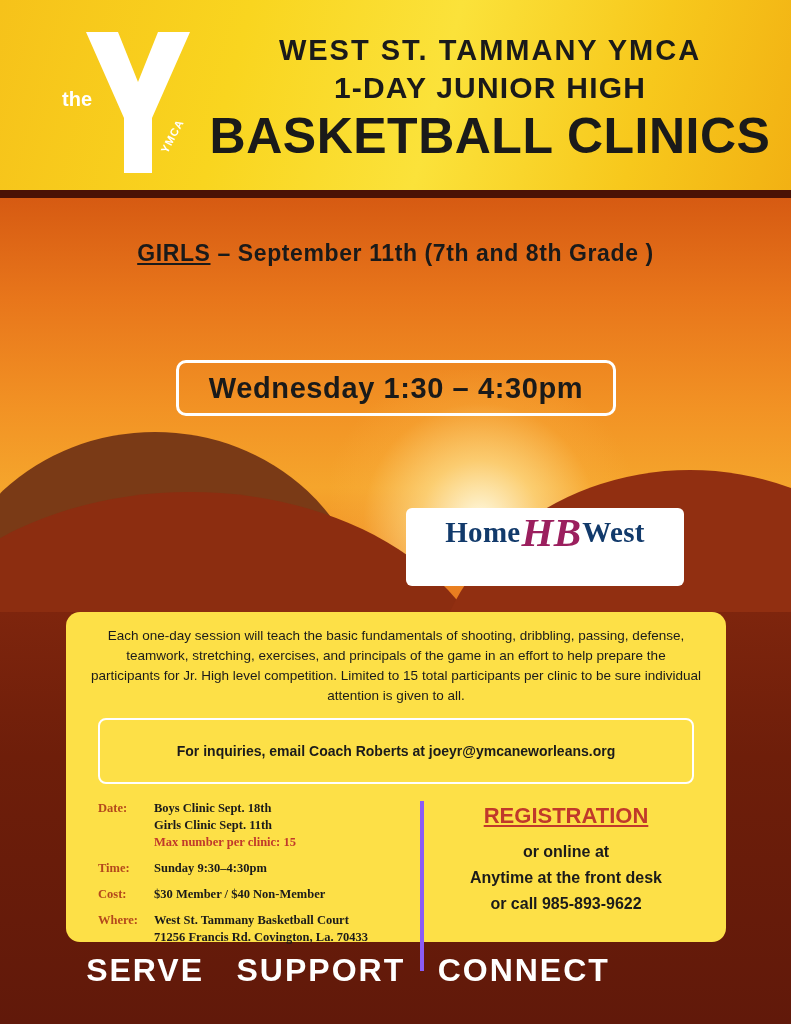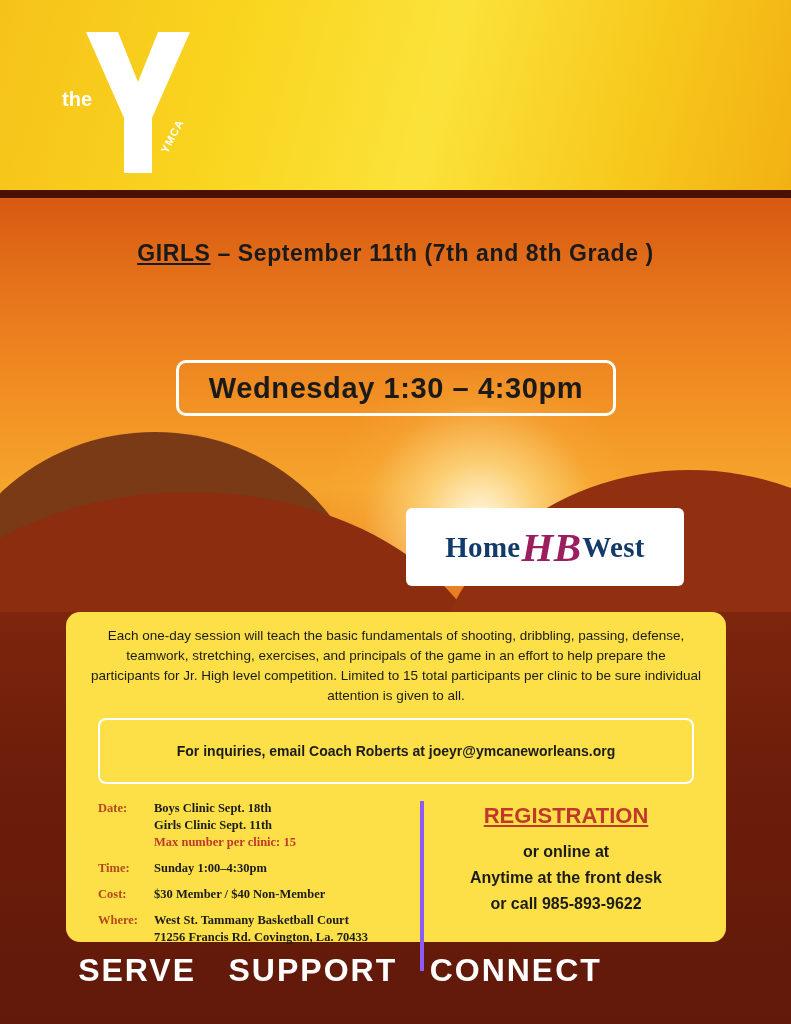--- a/index.html
+++ b/index.html
@@ -165,21 +165,21 @@
 
   
   .sponsor {
     position: absolute;
     left: 406px; top: 508px;
     width: 278px; height: 78px;
     background: #ffffff;
     border-radius: 6px;
     z-index: 10;
     display: flex;
-    align-items: center;
+    align-items: flex-start;
     justify-content: center;
   }
   .sponsor-text {
     font-size: 29px;
     font-weight: bold;
     color: #123a6b;
     letter-spacing: 0.3px;
     display: flex;
     align-items: center;
     font-family: "Liberation Serif", serif;
@@ -261,21 +261,21 @@
   .reg-line {
     font-size: 16px;
     font-weight: bold;
     color: #1b1b1b;
     line-height: 26px;
   }
 
   
   .footer {
     position: absolute;
-    left: 0; top: 952px; width: 680px;
+    left: 8px; top: 952px; width: 680px;
     text-align: center;
     z-index: 10;
   }
   .footer span {
     font-size: 32px;
     font-weight: bold;
     color: #ffffff;
     letter-spacing: 2px;
     margin: 0 14px;
   }
@@ -292,20 +292,25 @@
   <div class="hill-right"></div>
   <div class="ground"></div>
 
   <div class="banner">
     <div class="ymca-logo">
       <div class="ymca-the">the</div>
       <svg class="ymca-y" viewBox="0 0 120 145">
         <path d="M8 2 L40 2 L60 52 L80 2 L112 2 L74 88 L74 143 L46 143 L46 88 Z" fill="#ffffff"></path>
       </svg>
       <div class="ymca-small">YMCA</div>
+    </div>
+    <div class="banner-text">
+      <div class="bt-line1">WEST ST. TAMMANY YMCA</div>
+      <div class="bt-line2">1-DAY JUNIOR HIGH</div>
+      <div class="bt-line3">BASKETBALL CLINICS</div>
     </div>
   </div>
   <div class="banner-underline"></div>
 
   <div class="dates">
     <div class="date-row">
       <span class="date-label">GIRLS</span>
       <span>– September 11th (7th and 8th Grade )</span>
     </div>
   </div>
@@ -335,21 +340,21 @@
           <div class="info-vals">
             <div>Boys Clinic  Sept. 18th</div>
             <div>Girls Clinic  Sept. 11th</div>
             <div class="info-red">Max number per clinic: 15</div>
           </div>
         </div>
 
         <div class="info-row">
           <div class="info-key">Time:</div>
           <div class="info-vals">
-            <div>Sunday 1:00–4:30pm</div>
+            <div>Sunday 9:30–4:30pm</div>
           </div>
         </div>
 
         <div class="info-row">
           <div class="info-key">Cost:</div>
           <div class="info-vals">
             <div>$30 Member / $40 Non-Member</div>
           </div>
         </div>
 

